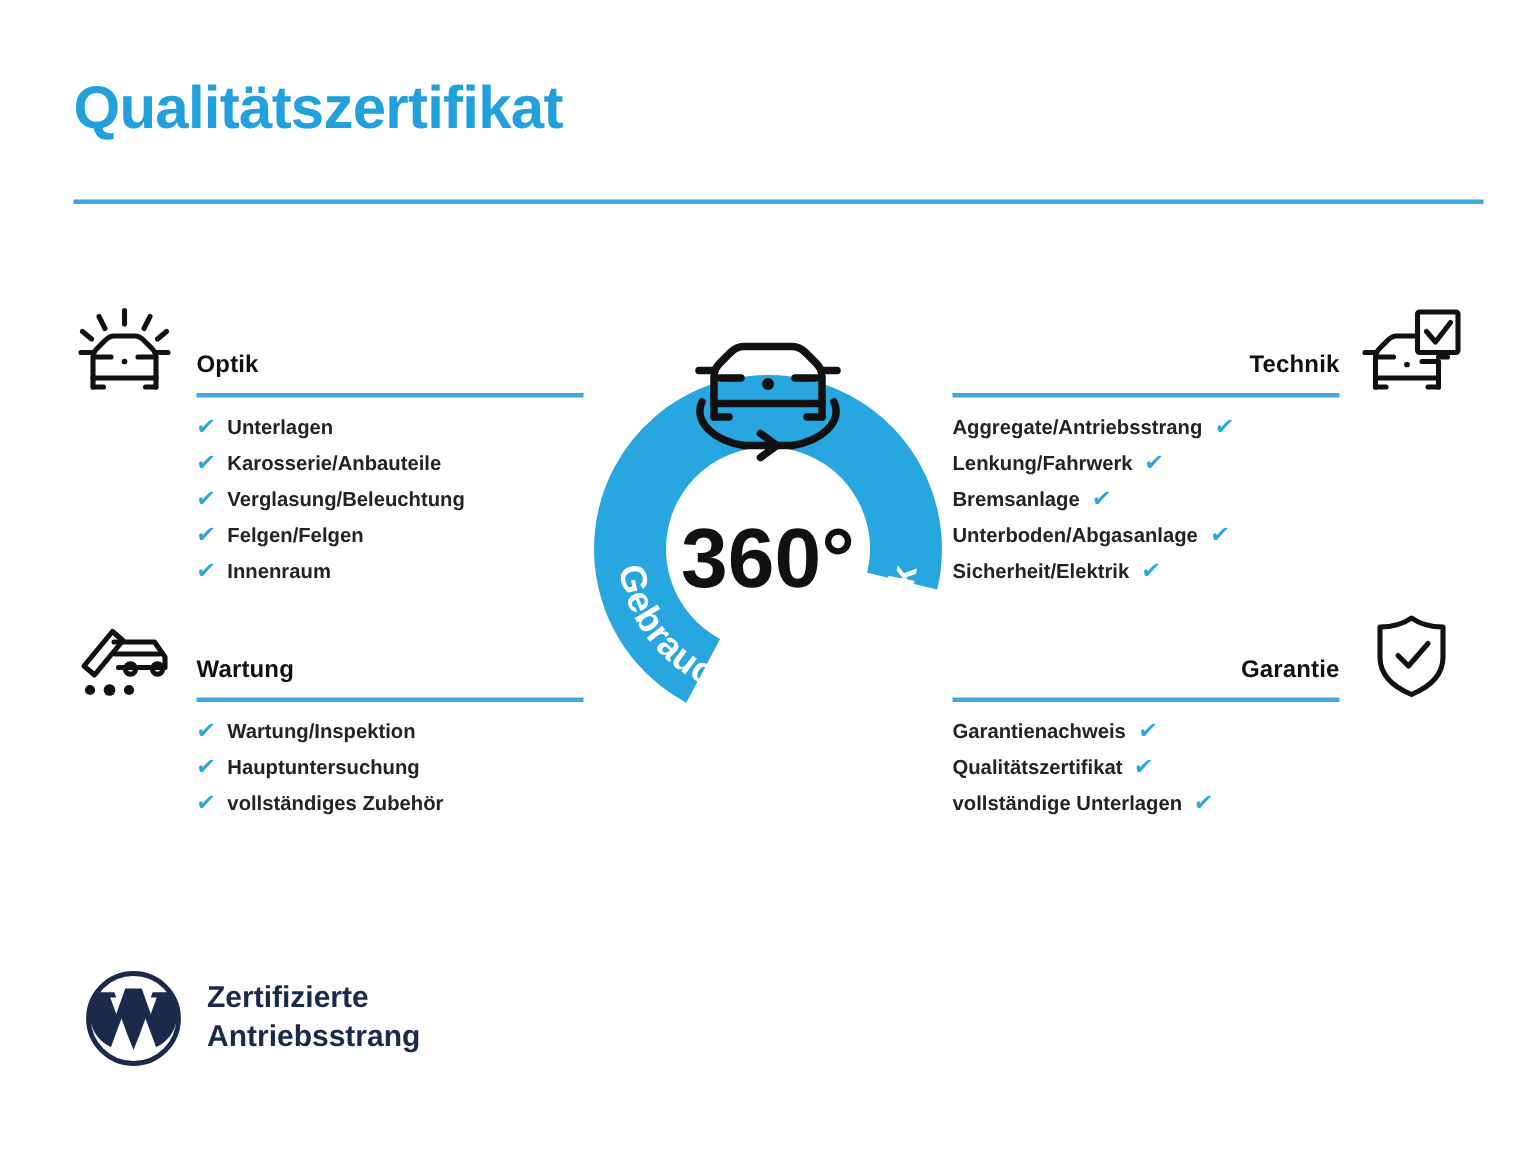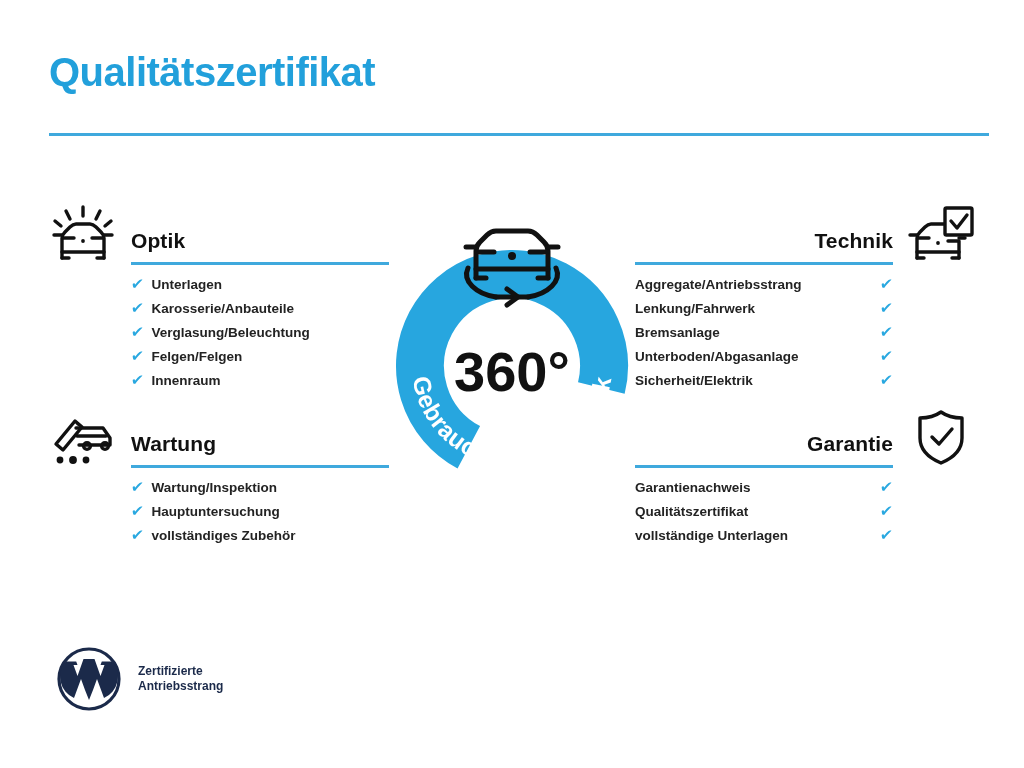--- a/index.html
+++ b/index.html
@@ -56,21 +56,21 @@
   .q-technik  { top: 205px; }
   .q-garantie { top: 408px; }
 
   .quad-head {
     position: relative;
     height: 68px;
   }
   .quad-title {
     position: absolute;
     bottom: 20px;
-    font-size: 21px;
+    font-size: 16px;
     font-weight: 700;
     color: #111111;
     letter-spacing: 0.1px;
     white-space: nowrap;
   }
   .quad-left .quad-title  { left: 82px; }
   .quad-right .quad-title { right: 82px; }
 
   .quad-divider {
     position: absolute;
@@ -105,21 +105,21 @@
   .feature-list li {
     display: flex;
     align-items: baseline;
     height: 24px;
     line-height: 24px;
     white-space: nowrap;
   }
   .quad-left .feature-list  { padding-left: 82px; }
   .quad-left .feature-list li { justify-content: flex-start; }
   .quad-right .feature-list { padding-right: 82px; }
-  .quad-right .feature-list li { justify-content: space-between; }
+  .quad-right .feature-list li { justify-content: flex-start; }
 
   .check {
     color: #29A8E0;
     font-size: 15px;
     font-weight: 700;
     line-height: 1;
     transform: skewX(-6deg);
   }
   .quad-left .check  { margin-right: 8px; }
   .quad-right .check { margin-left: 8px; }
@@ -139,21 +139,21 @@
     position: absolute;
     left: 56px;
     top: 646px;
     display: flex;
     align-items: center;
   }
   .vw-mark { width: 66px; height: 66px; }
   .vw-mark svg { display: block; width: 100%; height: 100%; }
   .vw-words {
     margin-left: 16px;
-    font-size: 12px;
+    font-size: 20px;
     font-weight: 700;
     color: #1B2A4A;
     line-height: 1.28;
     white-space: nowrap;
   }
 </style>
 </head>
 <body>
 
 <div id="page">

